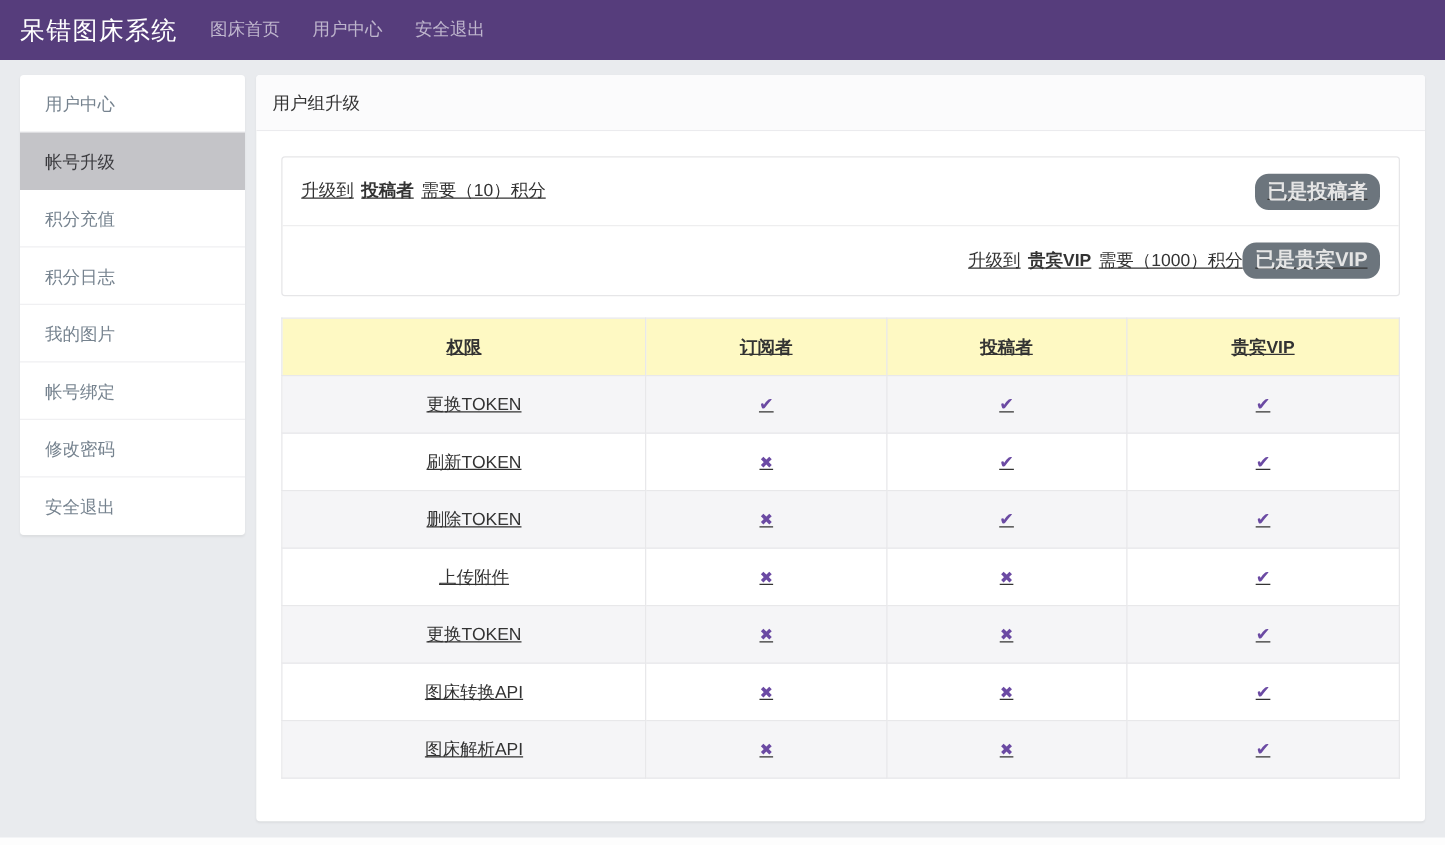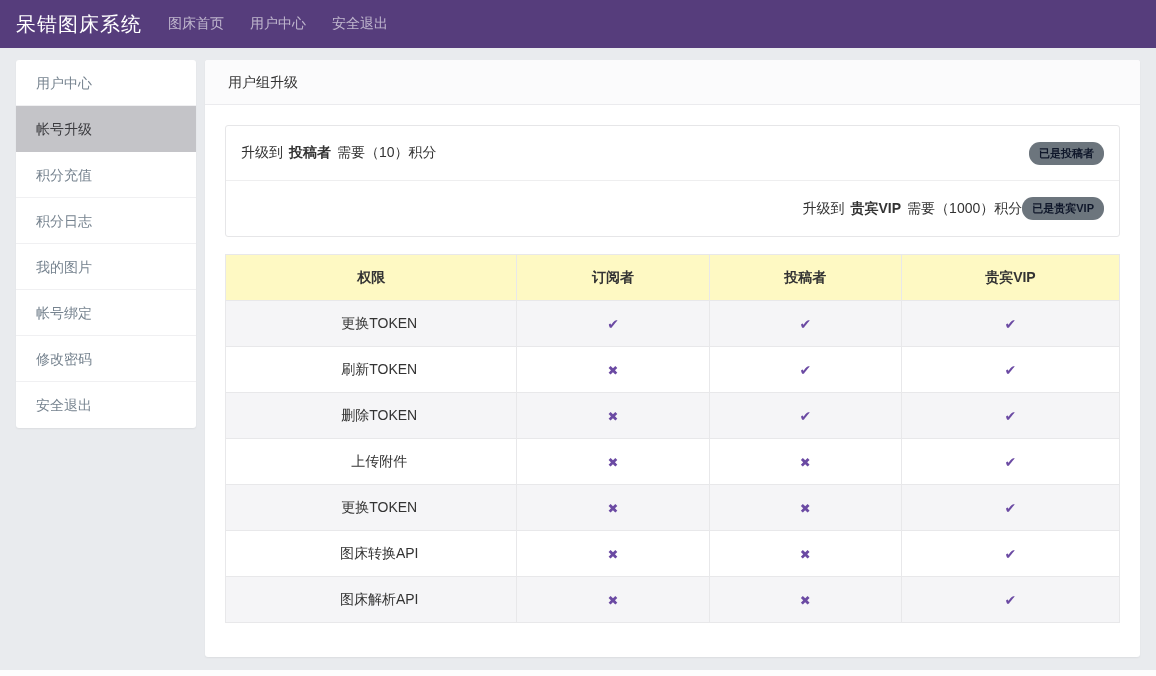--- a/index.html
+++ b/index.html
@@ -35,36 +35,36 @@
     font-size:14px;
   }
   .side-item:last-child { border-bottom:none; }
   .side-item.active { background:#c4c4c8; color:#3b3b3f; border-bottom-color:#c4c4c8; }
   
   .main {
     flex:1; background:#fff; border-radius:3px; min-height:597px;
     box-shadow:0 1px 2px rgba(0,0,0,0.06);
   }
   .panel-title {
-    height:45px; line-height:45px; padding-left:23px;
+    height:45px; line-height:45px; padding-left:13px;
     background:#fbfbfc; border-bottom:1px solid #ebebee;
     border-radius:3px 3px 0 0; font-size:14px; color:#333;
   }
-  .panel-body { padding:20px; }
+  .panel-body { padding:20px;text-decoration:underline; }
   
   .upgrade-box { border:1px solid #e6e6e8; border-radius:3px; }
   .upgrade-row {
     height:55px; display:flex; align-items:center;
     padding:0 15px; border-bottom:1px solid #eeeeef;
   }
   .upgrade-row:last-child { border-bottom:none;text-align:right; }
   .upgrade-text { flex:1; font-size:14px; color:#333; }
   .upgrade-text .grp { font-weight:700; margin:0 6px; }
   .badge {
-    background:#6c757d; color:#0f172a; font-size:11px; font-weight:700;
+    background:#6c757d; color:#e5e5e5; font-size:16px; font-weight:700;
     padding:4px 10px; border-radius:11px; white-space:nowrap;
   }
   
   .perm-table {
     width:100%; border-collapse:collapse; margin-top:17px;
     border:1px solid #e8e8ea;
   }
   .perm-table th, .perm-table td {
     border:1px solid #e8e8ea; height:46px; font-size:14px; color:#333;
   }

